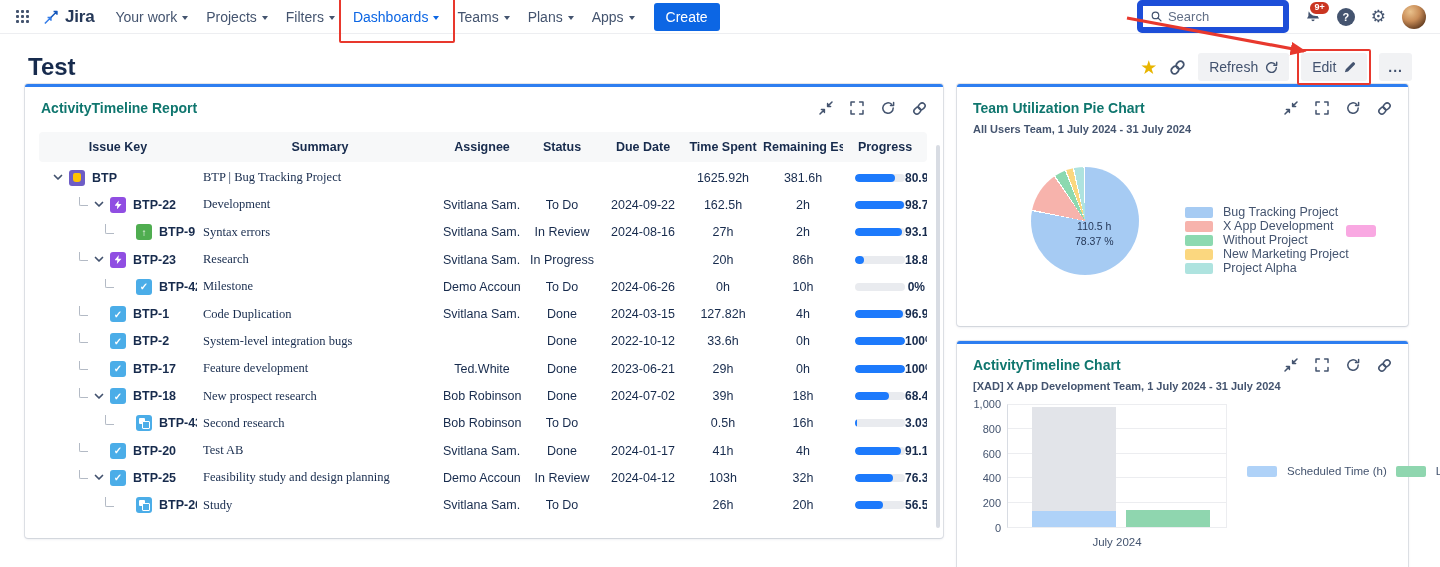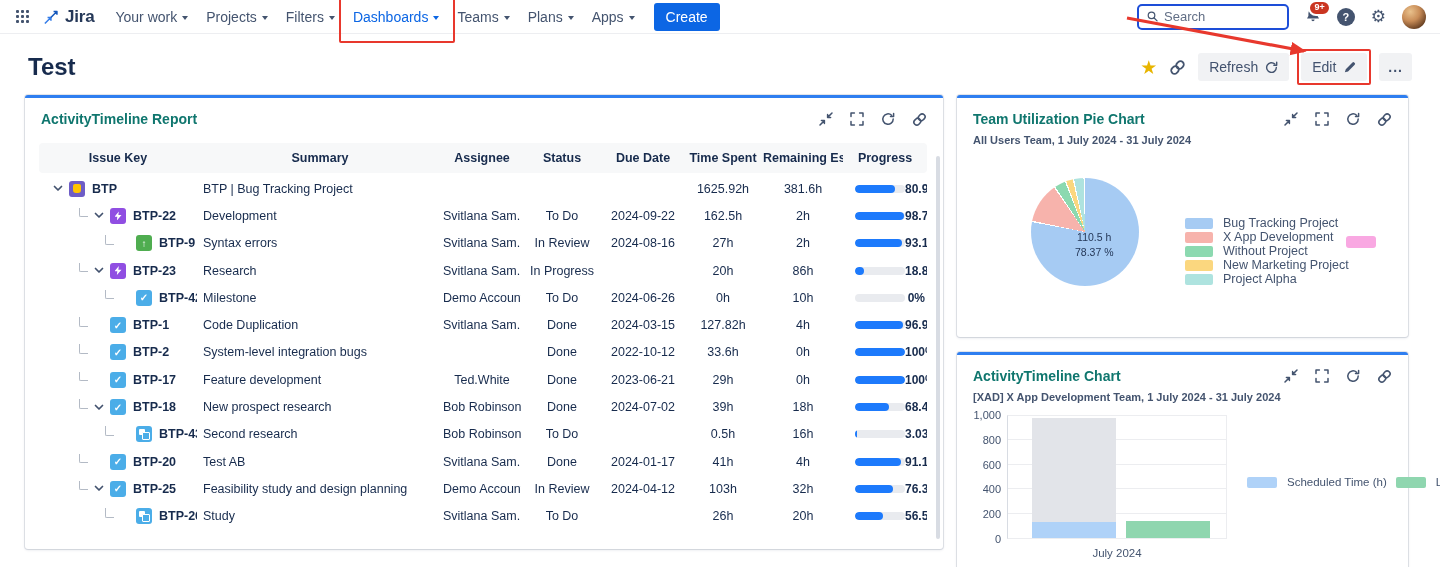--- a/index.html
+++ b/index.html
@@ -21,36 +21,36 @@
     color:#44546F; padding:7px 9px; border-radius:3px; cursor:pointer; white-space:nowrap;}
   .nav-item.active { color:#0C66E4; }
   .caret { width:0; height:0; border-left:3.5px solid transparent; border-right:3.5px solid transparent;
     border-top:4px solid currentColor; margin-top:2px;}
   .nav-item-wrap { position:relative; }
   .red-frame { position:absolute; border:2px solid #E8382D; border-radius:2px; pointer-events:none; z-index:40;}
   .frame-dash { left:-5px; right:-7px; top:-6px; bottom:-11px; }
   .create-btn { background:#0C66E4; color:#fff; font-size:14px; font-weight:500; border:none;
     padding:6px 12px; border-radius:3px; margin-left:8px; cursor:pointer;}
   .nav-right { margin-left:auto; display:flex; align-items:center; gap:16px; }
-  .search-box { display:flex; align-items:center; gap:6px; border:2px solid #1d4ed8; border-radius:5px;
-    height:26px; width:152px; padding:0 8px; background:#fff;}
+  .search-box { display:flex; align-items:center; gap:6px; border:6px solid #1d4ed8; border-radius:5px;
+    height:33px; width:152px; padding:0 8px; background:#fff;}
   .search-box input { border:none; outline:none; width:100%; font-size:13px; color:#44546F;
     font-family:"Liberation Sans",sans-serif; background:transparent;}
   .search-box input::placeholder { color:#626F86; }
   .bell-wrap { position:relative; cursor:pointer; }
   .badge { position:absolute; top:-7px; right:-10px; background:#CA3521; color:#fff; font-size:9px;
     font-weight:700; padding:1.5px 4px; border-radius:8px; border:2px solid #fff; line-height:1;}
   .help-circle { width:18px; height:18px; border-radius:50%; background:#44546F; color:#fff;
     font-size:11px; font-weight:700; display:flex; align-items:center; justify-content:center; cursor:pointer;}
   .gear { font-size:17px; color:#44546F; cursor:pointer; line-height:1;}
   .avatar { width:24px; height:24px; border-radius:50%; cursor:pointer;
     background:radial-gradient(circle at 35% 28%, #e9c18c 0%, #c98d58 40%, #6e4526 75%, #3a2718 100%);}
 
   
-  .page-header { display:flex; align-items:center; padding:19px 28px 12px 28px; }
+  .page-header { display:flex; align-items:center; padding:19px 28px 1px 28px; }
   .page-title { font-size:24px; font-weight:700; color:#172B4D; }
   .header-actions { margin-left:auto; display:flex; align-items:center; gap:12px; }
   .star { font-size:19px; color:#E8B500; cursor:pointer; line-height:1;}
   .hlink { cursor:pointer; display:flex; }
   .btn { display:flex; align-items:center; gap:7px; background:#F1F2F4; border:none; border-radius:3px;
     color:#42526E; font-size:14px; font-weight:500; padding:6px 11px; cursor:pointer;
     font-family:"Liberation Sans",sans-serif;}
   .edit-wrap { position:relative; }
   .frame-edit { left:-4px; right:-4px; top:-4px; bottom:-4px; }
   .more-btn { letter-spacing:1px; font-weight:700; padding:6px 9px;}
@@ -93,21 +93,21 @@
   .icon-epic::before { content:""; width:7px; height:9px; background:#fff; display:block;
     clip-path:polygon(62% 0,0 58%,40% 58%,34% 100%,100% 40%,55% 40%);}
   .icon-improvement { background:#4FAD50; }
   .icon-task { background:#4BADE8; }
   .icon-subtask { background:#4BADE8; }
   .icon-subtask::before { content:""; position:absolute; left:3px; top:3px; width:6px; height:6px;
     background:#fff; border-radius:1px;}
   .icon-subtask::after { content:""; position:absolute; right:2.5px; bottom:2.5px; width:6px; height:6px;
     background:#4BADE8; border:1.5px solid #fff; border-radius:1px;}
   .keytxt { font-weight:700; }
-  .c-sum { text-align:left; padding-left:6px; }
+  .c-sum { text-align:left; padding-left:6px;font-family:Liberation Serif, serif; }
   .c-prog { display:flex; align-items:center; }
   .ptrack { width:50px; height:8px; background:#E9EBEF; border-radius:4px; overflow:hidden;
     margin-left:12px; flex:none;}
   .pfill { display:block; height:100%; background:#1D7AFC; border-radius:4px; }
   .plabel { font-weight:700; font-size:12px; flex:1; text-align:right; padding-right:2px;}
   .vscroll { position:absolute; right:3px; top:58px; bottom:10px; width:4px; background:#D8DCE3;
     border-radius:2px; cursor:pointer;}
 
   
   .pie-wrap { display:flex; align-items:flex-start; margin-top:32px; }

